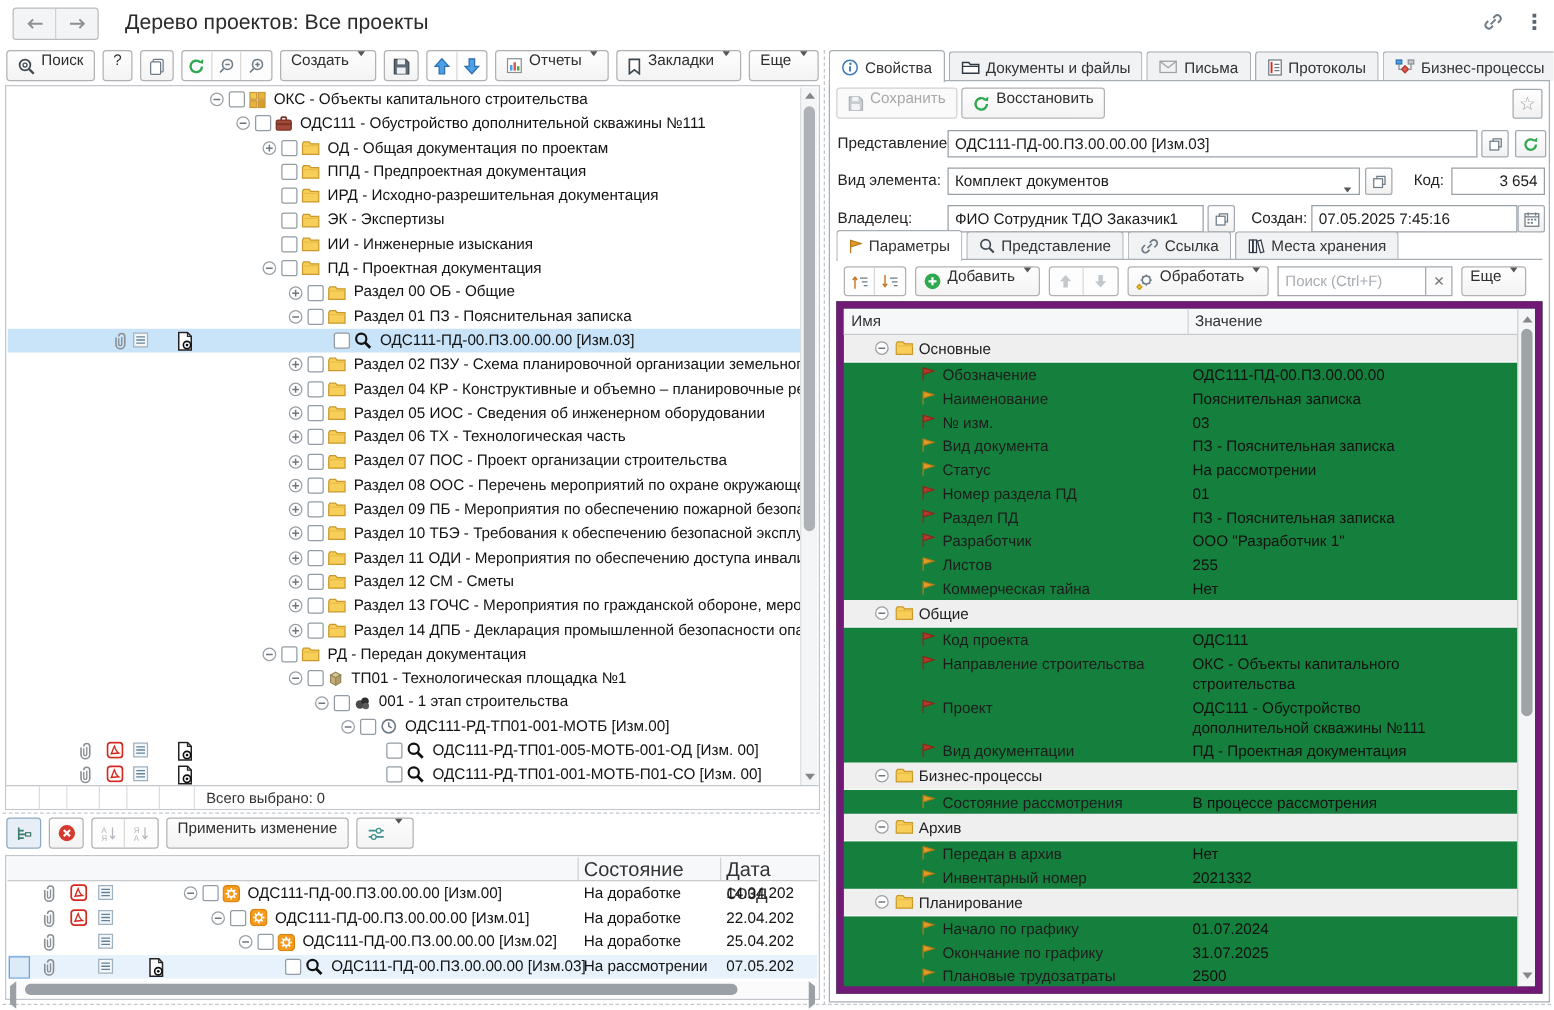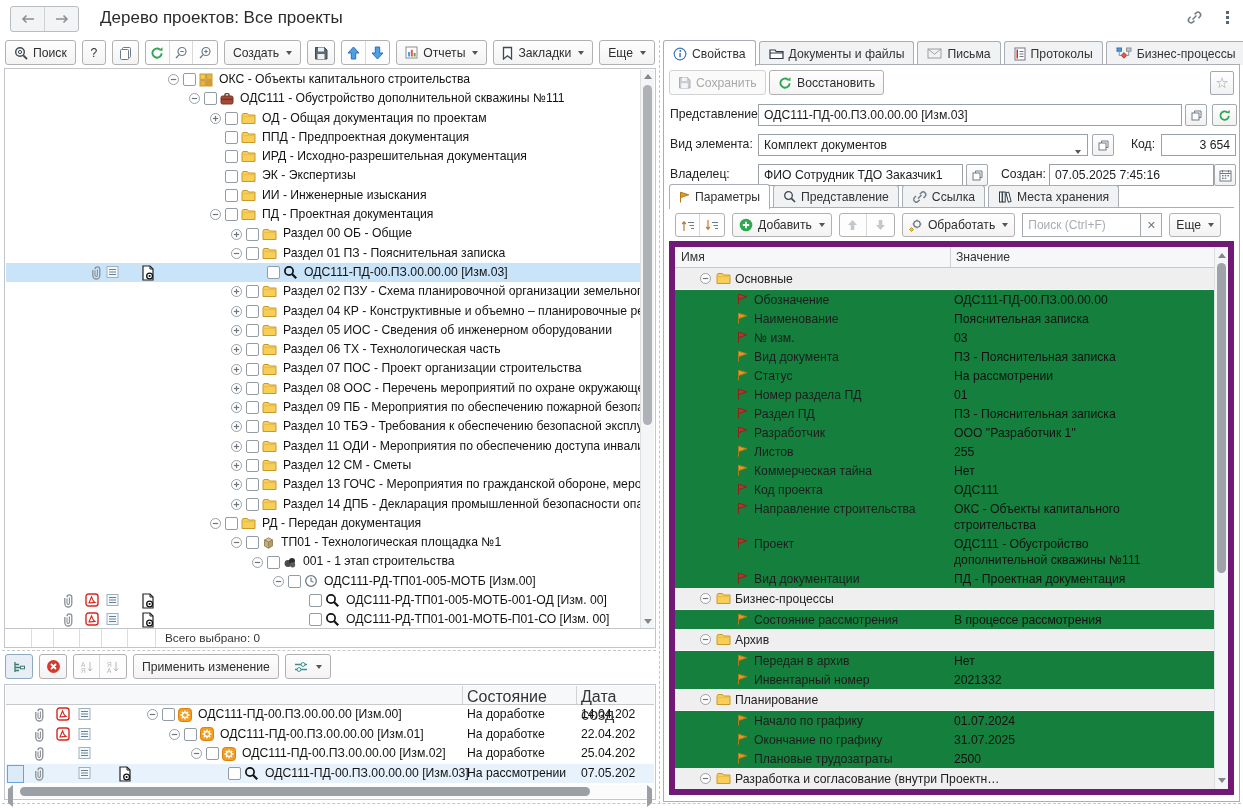--- a/index.html
+++ b/index.html
@@ -1,19 +1,19 @@
 <!DOCTYPE html>
 <html><head>
 <meta charset="utf-8">
 <style>
   html,body{margin:0;padding:0;background:#fff}
   .app{position:relative;width:1243px;height:808px;background:#fff;font-family:"Liberation Sans",sans-serif;font-size:12px;color:#222;overflow:hidden}
   .abs{position:absolute}
   
-  .btn{display:inline-flex;align-items:center;gap:5px;height:25px;padding:0 8px;background:linear-gradient(#fefefe,#f3f3f3);border:1px solid #b1b1b1;border-radius:3px;font-size:12.2px;color:#2e2e2e;box-sizing:border-box;white-space:nowrap}
+  .btn{display:inline-flex;gap:5px;height:25px;padding:0 8px;background:linear-gradient(#fefefe,#f3f3f3);border:1px solid #b1b1b1;border-radius:3px;font-size:12.2px;color:#2e2e2e;box-sizing:border-box;white-space:nowrap}
   .btn.sm{height:24px;padding:0 6px}
   .btn.ic{padding:0 5px;justify-content:center}
   .btn.disabled{color:#a9a9a9;border-color:#d2d2d2;background:#fafafa}
   .btn.pressed{background:#e7eef5;border-color:#8fa9c0}
   .grp{display:inline-flex;border:1px solid #b1b1b1;border-radius:3px;overflow:hidden;height:25px;box-sizing:border-box;background:#fdfdfd}
   .grp .gbtn{display:flex;align-items:center;justify-content:center;width:27px;height:100%;border-right:1px solid #d9d9d9;box-sizing:border-box}
   .grp .gbtn:last-child{border-right:none}
   .car{width:0;height:0;border-left:3.5px solid transparent;border-right:3.5px solid transparent;border-top:4px solid #555;margin-left:2px;display:inline-block}
   .tri-up{width:0;height:0;border-left:4px solid transparent;border-right:4px solid transparent;border-bottom:5px solid #82878c}
   .tri-dn{width:0;height:0;border-left:4px solid transparent;border-right:4px solid transparent;border-top:5px solid #82878c}
@@ -704,21 +704,21 @@
                 <line x1="3.8" y1="6.5" x2="9.2" y2="6.5" stroke="#6f767d" stroke-width="1.2"></line>
               </svg>
             </span>
             <span class="cbx"></span>
             <span class="icn">
               <svg width="14" height="14">
                 <circle cx="7" cy="7" r="5.3" fill="#fff" stroke="#6e7b86" stroke-width="1.3"></circle>
                 <path d="M7 3.8 V7 L9.4 8.3" stroke="#6e7b86" stroke-width="1.2" fill="none"></path>
               </svg>
             </span>
-            <span class="lbl">ОДС111-РД-ТП01-005-МОТБ [Изм.00]</span>
+            <span class="lbl">ОДС111-РД-ТП01-001-МОТБ [Изм.00]</span>
           </span>
         </div>
         <div class="trow">
           <span class="att" style="left:57px"><svg width="13" height="15">
               <path d="M4 4.2 a2.4 2.4 0 0 1 4.8 0 V10.5 a3.5 3.5 0 0 1 -7 0 V5" fill="none" stroke="#8a8f94" stroke-width="1.3"></path>
               <path d="M6.4 4.5 V10.3 a1.2 1.2 0 0 1 -2.4 0 V5.5" fill="none" stroke="#8a8f94" stroke-width="1.1"></path>
             </svg></span>
           <span class="att" style="left:79px"><svg width="14" height="14">
               <rect x="1" y="1" width="12" height="12" rx="2.5" fill="#fff" stroke="#d5281e" stroke-width="1.4"></rect>
               <path d="M4 10 C5 7.6 5.9 5 6.6 3.9 C7.1 5.8 8.6 8.6 10 9.4 C8 9.6 5.6 9.9 4 10 Z" fill="none" stroke="#d5281e" stroke-width="1.1"></path>
@@ -1328,20 +1328,35 @@
             <span class="pval">255</span>
           </div>
           <div class="prow">
             <span class="ind"></span>
             <span class="pflag"><svg width="11" height="12">
                 <path d="M1.5 11.5 V1.2 L9.8 3.8 L1.5 6.6" fill="#df9b28" stroke="#b57a17"></path>
               </svg></span>
             <span class="pname">Коммерческая тайна</span>
             <span class="pval">Нет</span>
           </div>
+          <div class="pgroup">
+            <span class="icn">
+              <svg width="13" height="13">
+                <circle cx="6.5" cy="6.5" r="5" fill="#fff" stroke="#9aa0a6"></circle>
+                <line x1="3.8" y1="6.5" x2="9.2" y2="6.5" stroke="#6f767d" stroke-width="1.2"></line>
+              </svg>
+            </span>
+            <span class="icn">
+              <svg width="15" height="13">
+                <path d="M1 3.2 L1 11.5 L14 11.5 L14 3 L7.6 3 L6.4 1.5 L1.9 1.5 Z" fill="#f7ce58" stroke="#c9992b"></path>
+                <path d="M1 4.6 L14 4.6" stroke="#eabc45"></path>
+              </svg>
+            </span>
+            <span>Общие</span>
+          </div>
           <div class="prow">
             <span class="ind"></span>
             <span class="pflag"><svg width="11" height="12">
                 <path d="M1.5 11.5 V1.2 L9.8 3.8 L1.5 6.6" fill="#b03a2e" stroke="#8e2418"></path>
               </svg></span>
             <span class="pname">Код проекта</span>
             <span class="pval">ОДС111</span>
           </div>
           <div class="prow">
             <span class="ind"></span>

